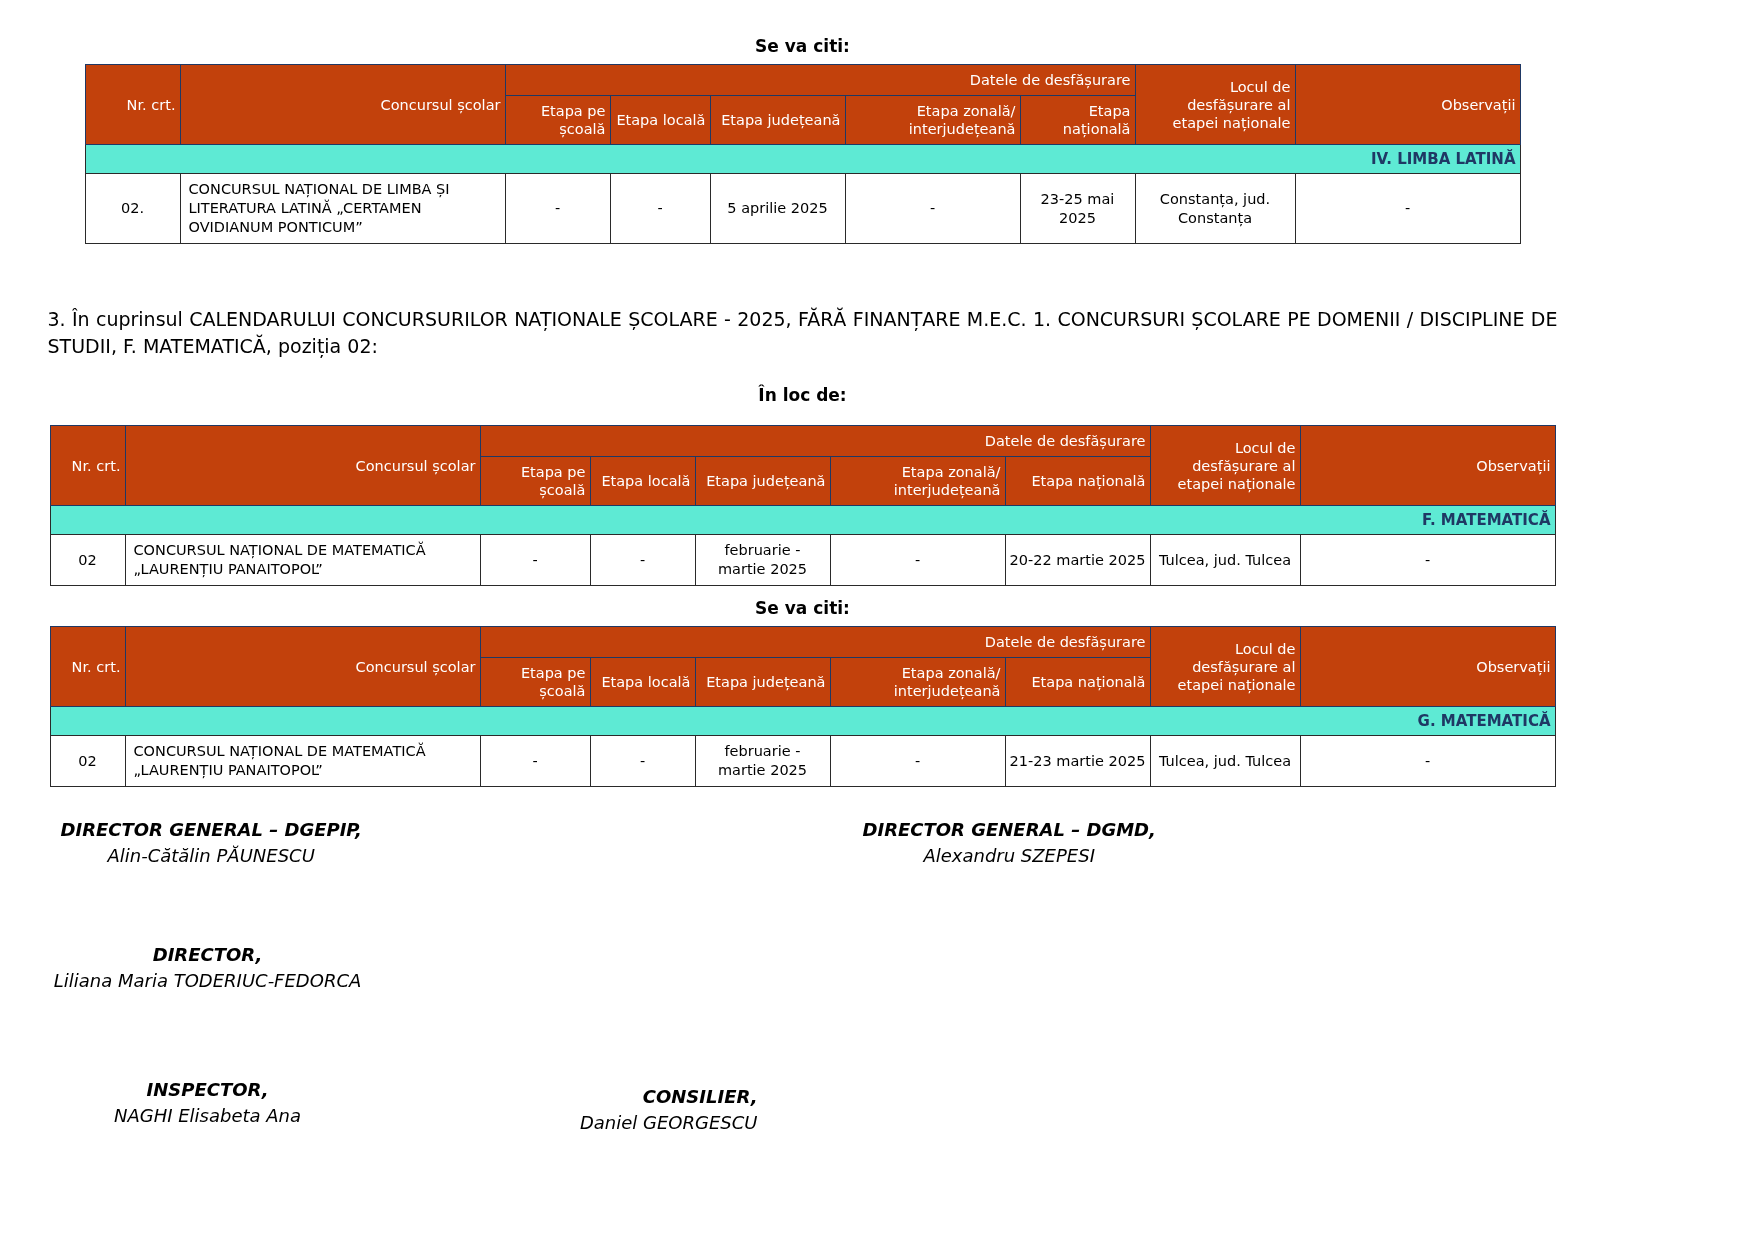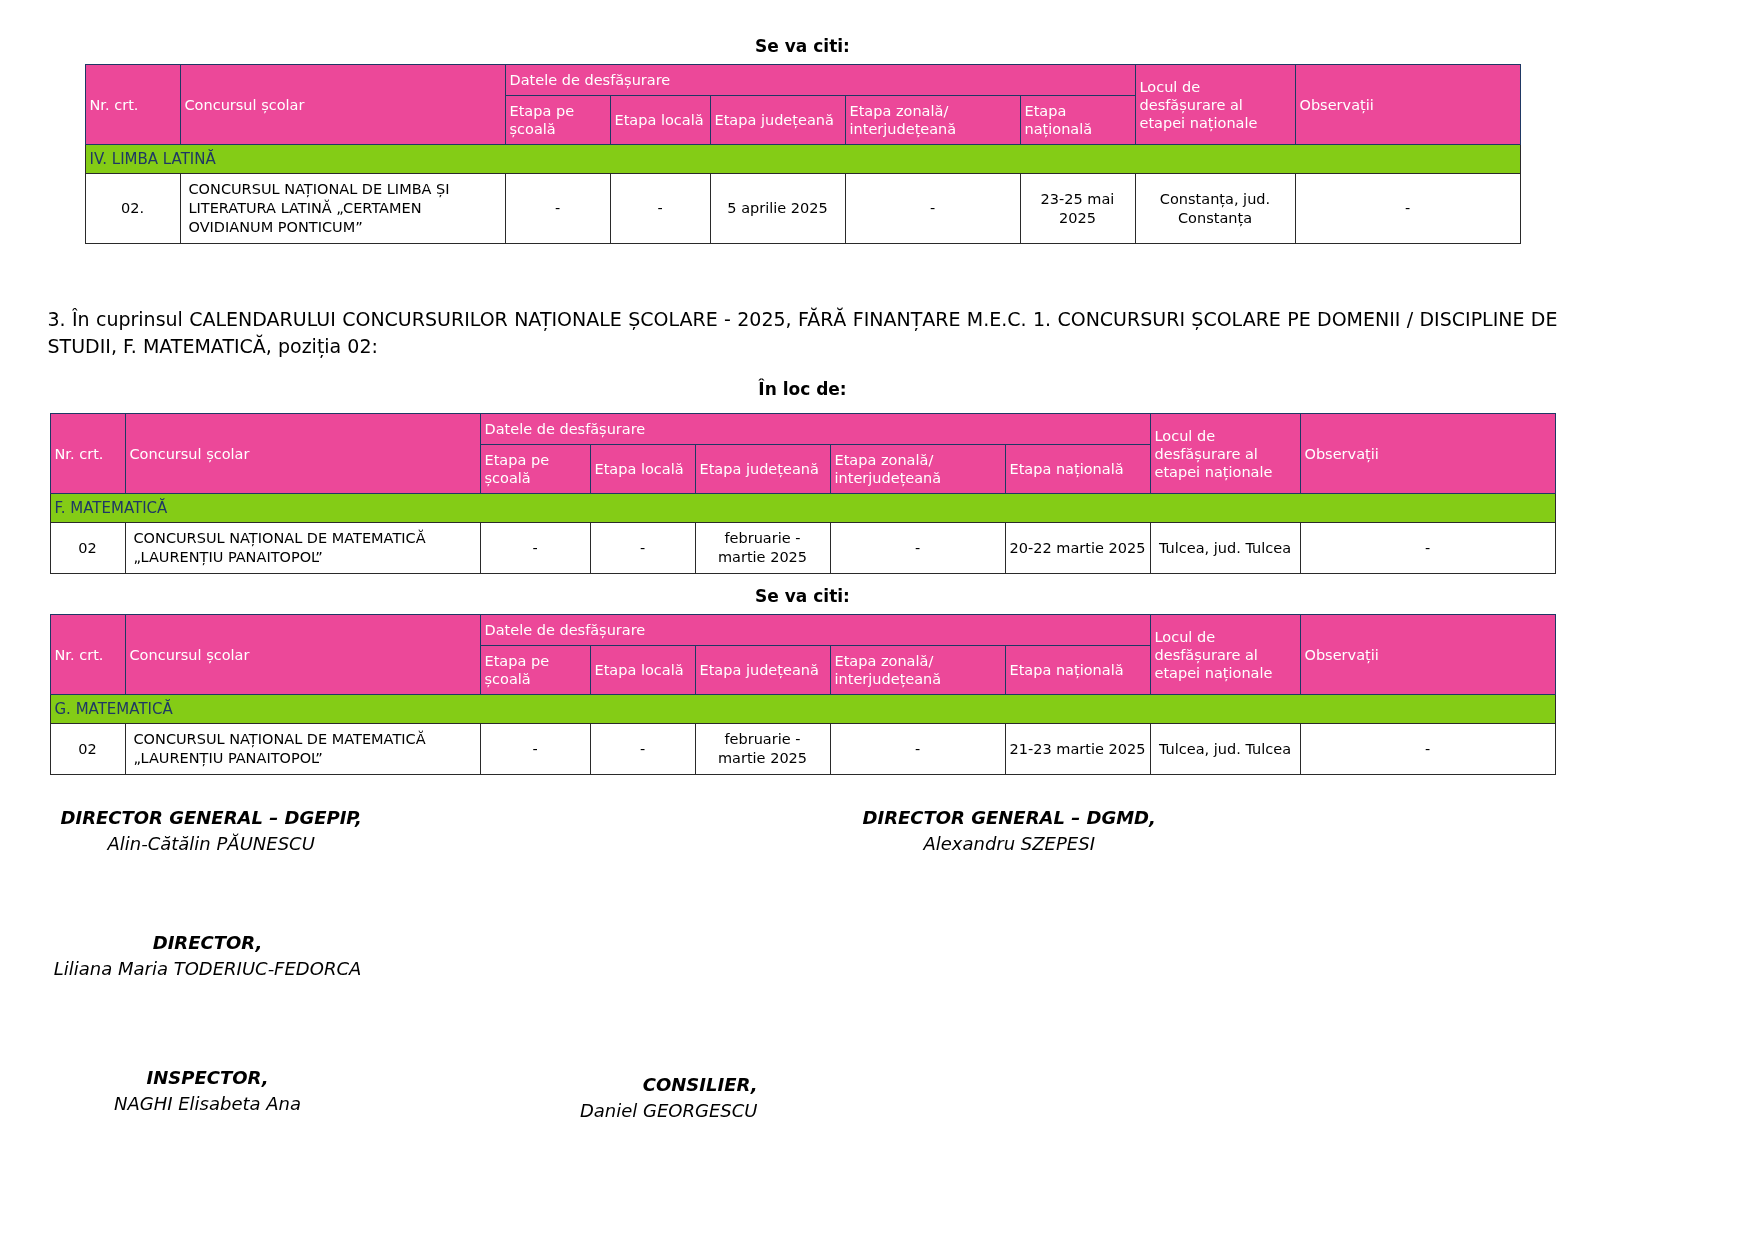--- a/index.html
+++ b/index.html
@@ -34,33 +34,33 @@
   table.cal {
     border-collapse: collapse;
     table-layout: fixed;
     font-size: 14.5px;
   }
   table.cal td, table.cal th {
     border: 1px solid #2a2a2a;
     vertical-align: middle;
   }
   table.cal thead th {
-    background: #ec4899;
+    background: #c2410c;
     color: #ffffff;
     font-weight: normal;
-    text-align: left;
+    text-align: right;
     padding: 6px 4px;
     line-height: 1.25;
     border-color: #1f3864;
   }
   .section-row td {
-    background: #84cc16;
+    background: #5eead4;
     color: #1f3864;
-    text-align: left;
-    font-weight: normal;
+    text-align: right;
+    font-weight: bold;
     padding: 5px 4px;
     font-size: 15px;
     border-color: #1f3864;
   }
   td.c {
     text-align: center;
     padding: 6px 4px;
     line-height: 1.3;
   }
   td.l {
@@ -142,21 +142,21 @@
       </tbody>
     </table>
   </div>
 
   <div style="height:62px"></div>
   <div style="width:1510px;margin:0 auto;">
     <p class="para">3. În cuprinsul CALENDARULUI CONCURSURILOR NAȚIONALE ȘCOLARE - 2025, FĂRĂ FINANȚARE M.E.C. 1. CONCURSURI ȘCOLARE PE DOMENII / DISCIPLINE DE STUDII, F. MATEMATICĂ, poziția 02:</p>
   </div>
 
   <div class="spacer-12"></div>
-  <div class="center-label" style="width:1520px;margin:6px auto;text-align:center;">În loc de:</div>
+  <div class="center-label" style="width:1520px;margin:12px auto;text-align:center;">În loc de:</div>
 
   <div class="spacer-8"></div>
   <div class="table-wrap">
     <table class="cal">
       <colgroup>
         <col style="width:75px">
         <col style="width:355px">
         <col style="width:110px">
         <col style="width:105px">
         <col style="width:135px">

